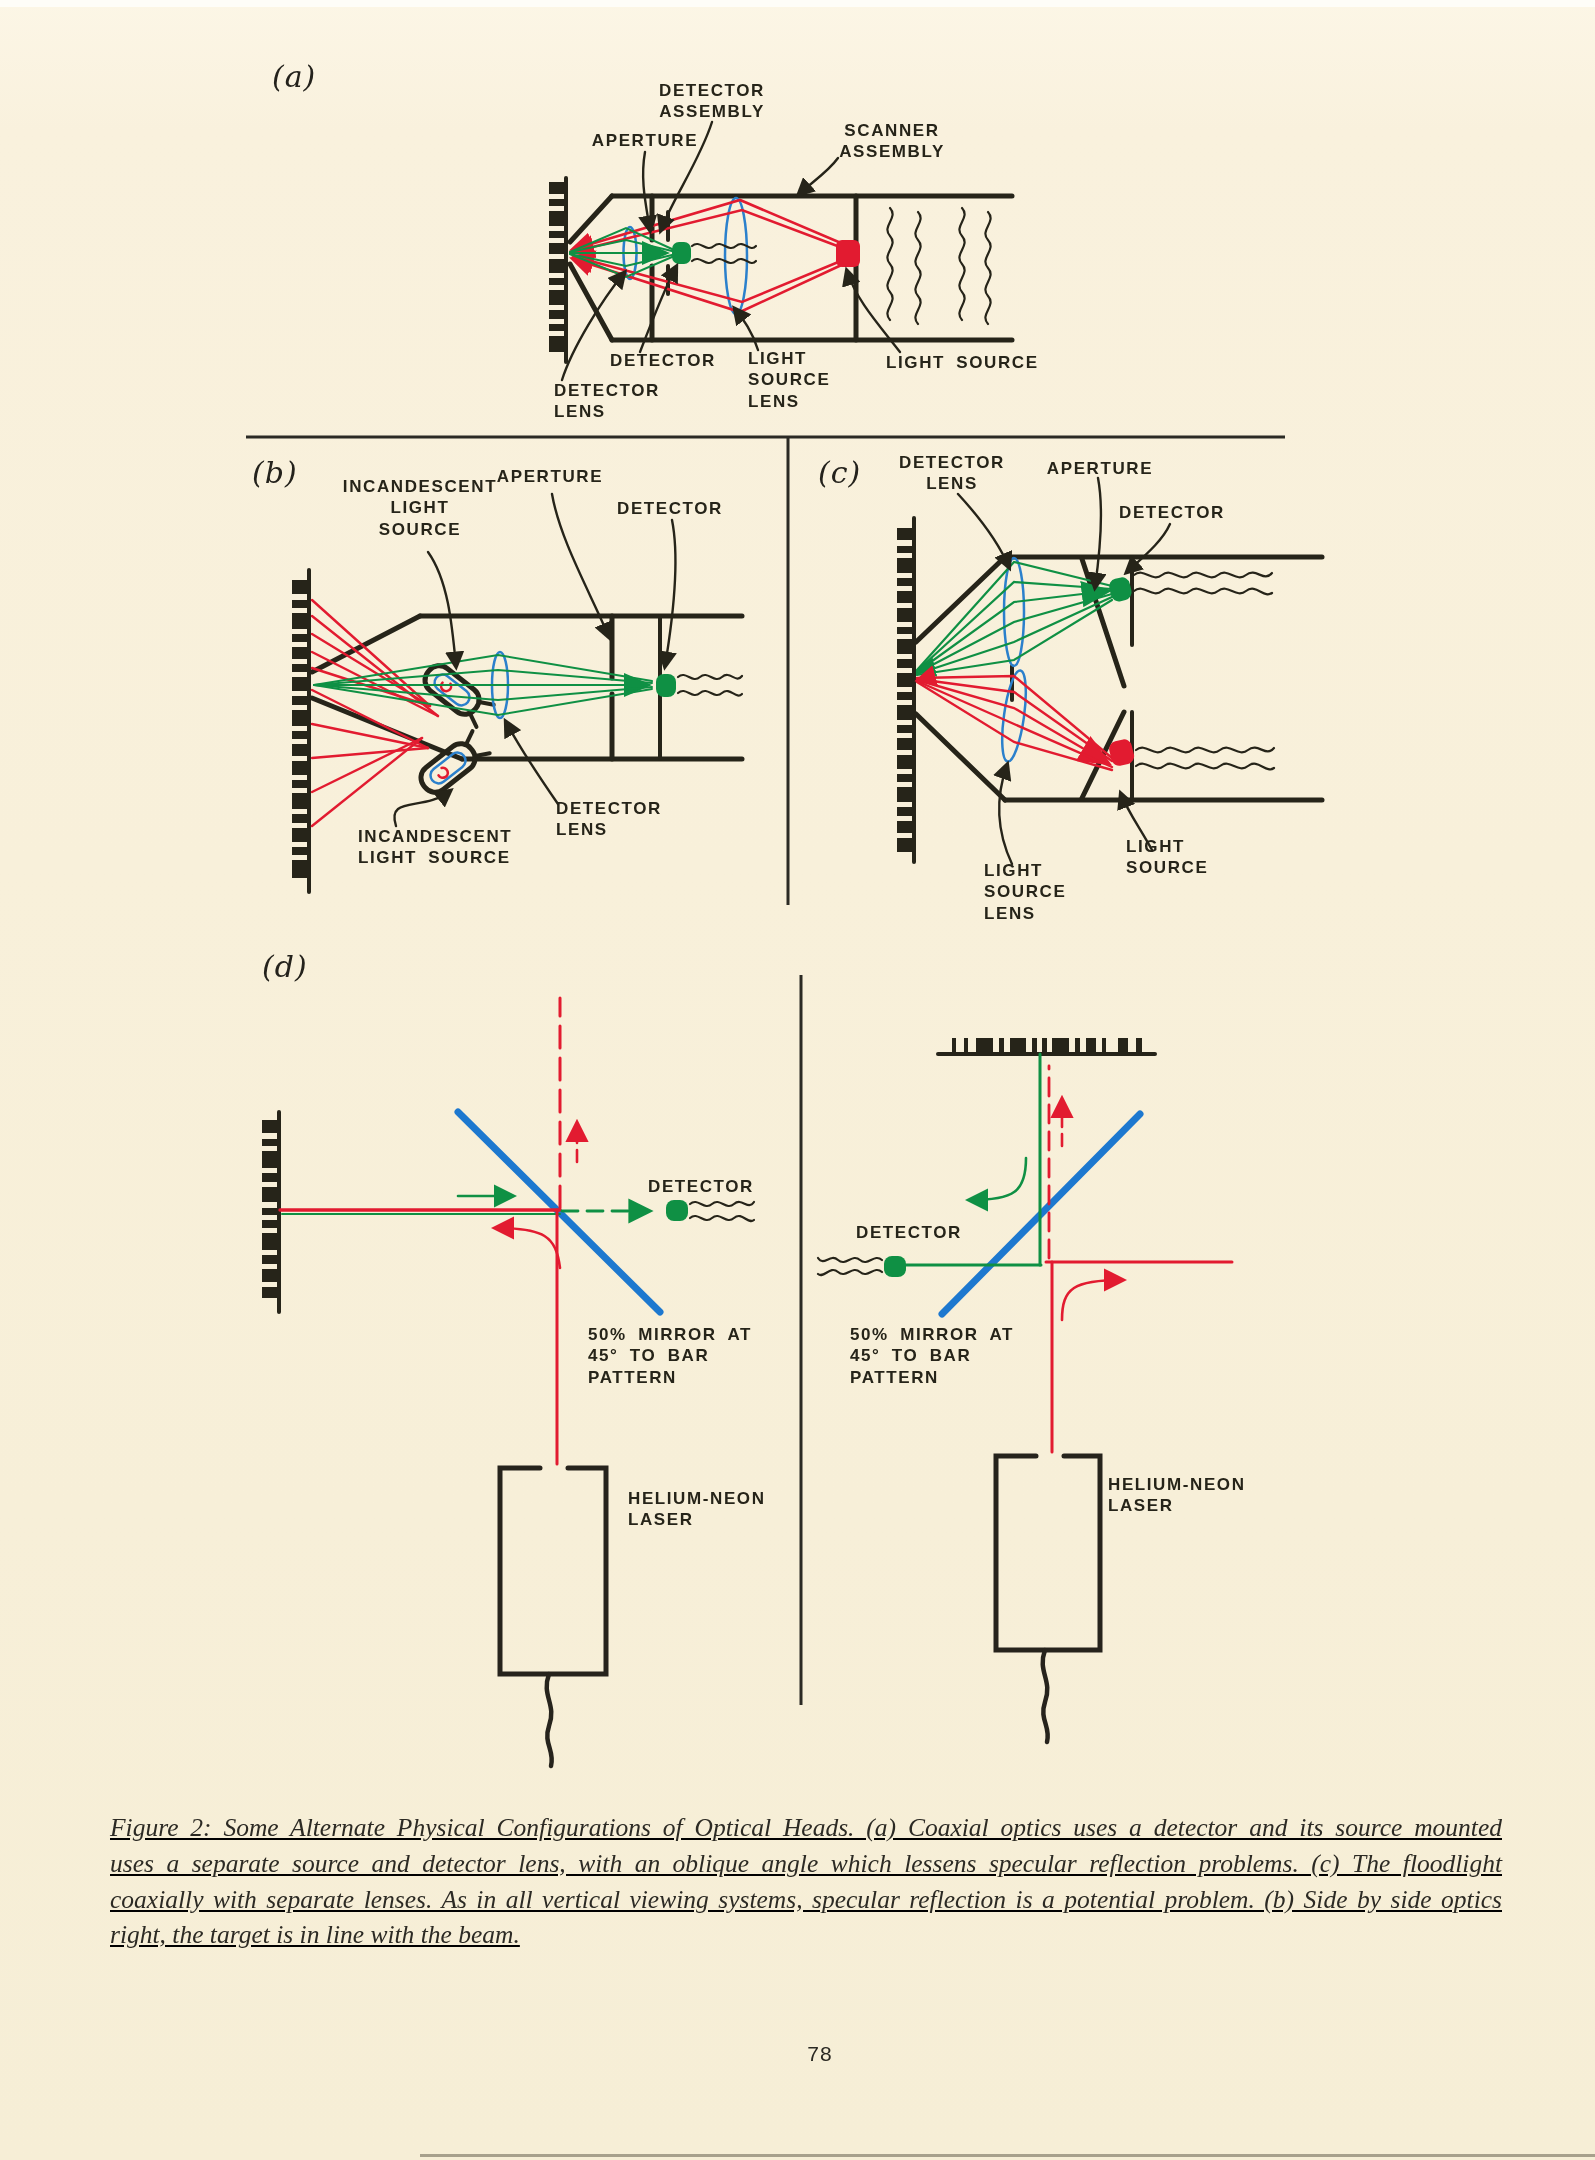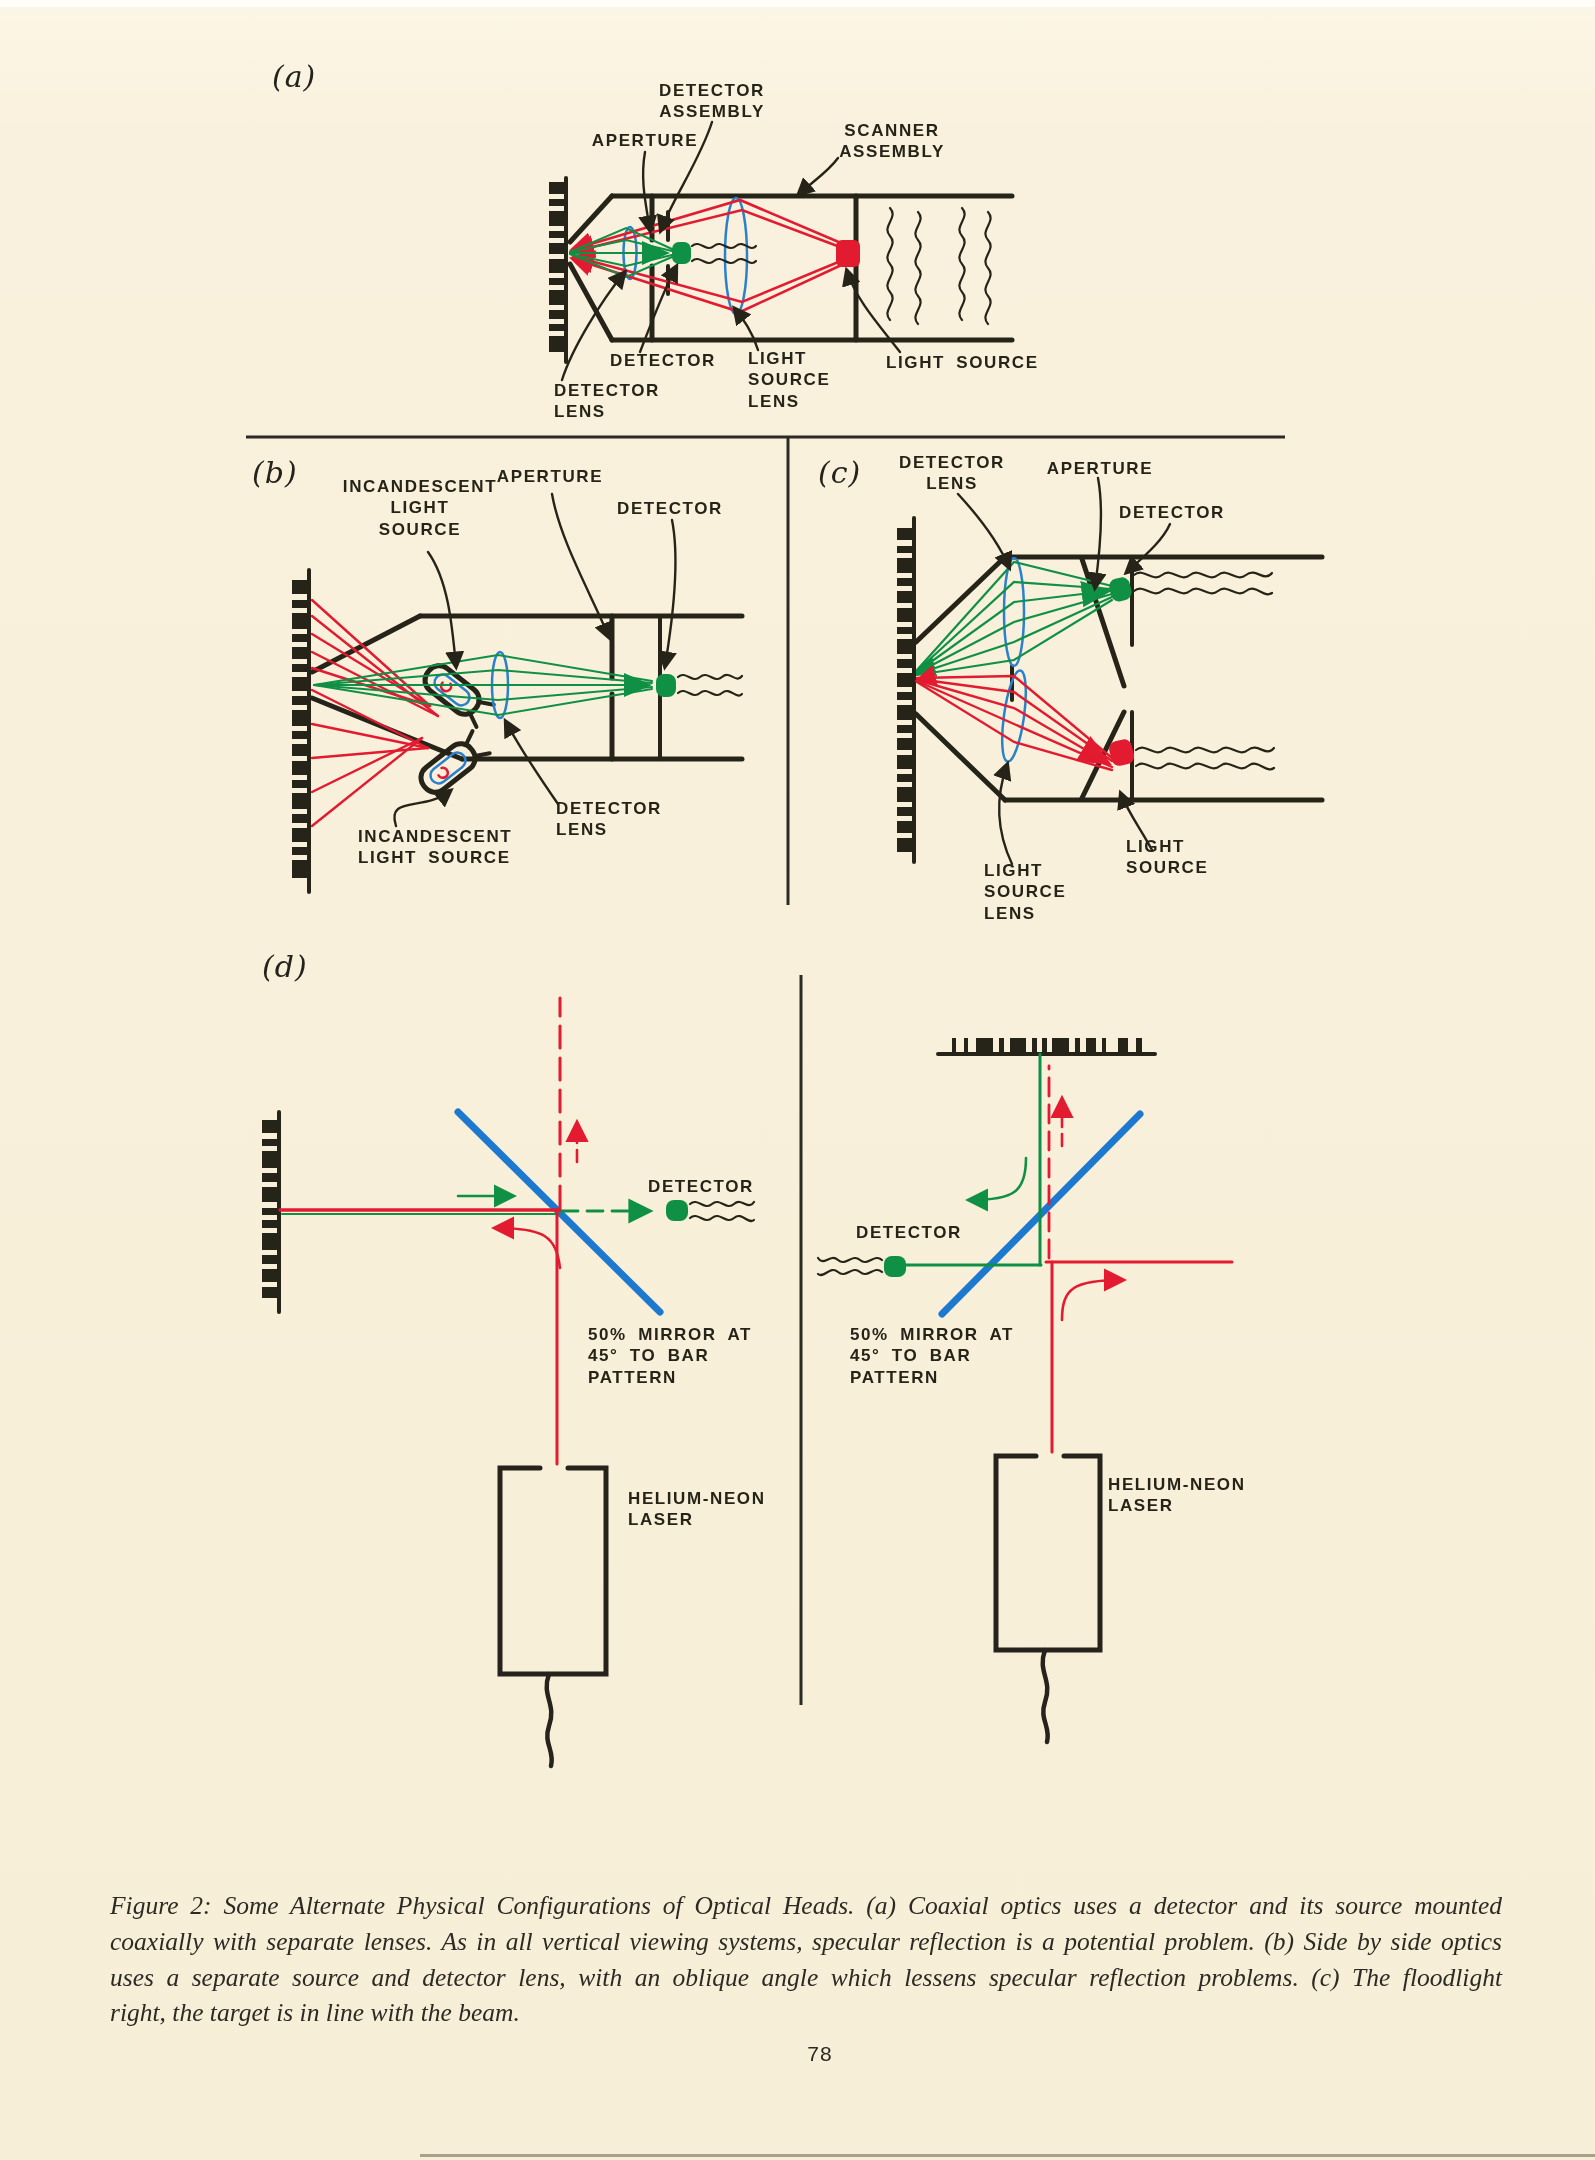--- a/index.html
+++ b/index.html
@@ -15,21 +15,21 @@
     position:absolute;
     font:bold 17px/1.25 "Liberation Sans",sans-serif;
     letter-spacing:1.6px;word-spacing:5px;color:#262419;
     white-space:pre-line;
   }
   .ctr{transform:translateX(-50%);text-align:center;}
   .tag{
     position:absolute;font:italic 30px/1 "DejaVu Serif",serif;
     color:#24221c;letter-spacing:1px;white-space:pre;
   }
-  .caption{position:absolute;left:110px;top:1888px;width:1392px;}
+  .caption{position:absolute;left:110px;top:1810px;width:1392px;text-decoration:underline;}
   .capline{
     font:italic 25.5px/35.8px "Liberation Serif",serif;color:#2c2a24;
     text-align:justify;text-align-last:justify;
   }
   .capline.last{text-align:center;text-align-last:left;}
   .pageno{
     position:absolute;left:796px;top:2042px;width:48px;text-align:center;
     font:400 21px "Liberation Sans",sans-serif;color:#2a2822;letter-spacing:1px;
   }
 </style>
@@ -400,20 +400,20 @@
 LASER</div>
   <div class="lbl" style="left:856px;top:1222px;">DETECTOR</div>
   <div class="lbl" style="left:850px;top:1324px;">50% MIRROR AT
 45° TO BAR
 PATTERN</div>
   <div class="lbl" style="left:1108px;top:1474px;">HELIUM-NEON
 LASER</div>
 
   <div class="caption">
     <div class="capline">Figure 2: Some Alternate Physical Configurations of Optical Heads. (a) Coaxial optics uses a detector and its source mounted</div>
+    <div class="capline">uses a separate source and detector lens, with an oblique angle which lessens specular reflection problems. (c) The floodlight</div>
     <div class="capline">coaxially with separate lenses. As in all vertical viewing systems, specular reflection is a potential problem. (b) Side by side optics</div>
-    <div class="capline">uses a separate source and detector lens, with an oblique angle which lessens specular reflection problems. (c) The floodlight</div>
     <div class="capline last">right, the target is in line with the beam.</div>
   </div>
 
   <div class="pageno">78</div>
   <div class="botedge"></div>
 </div>
 
 </body></html>

